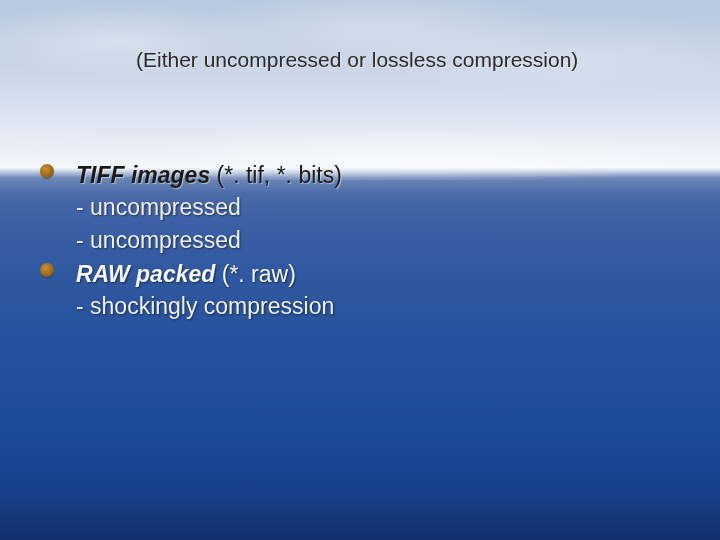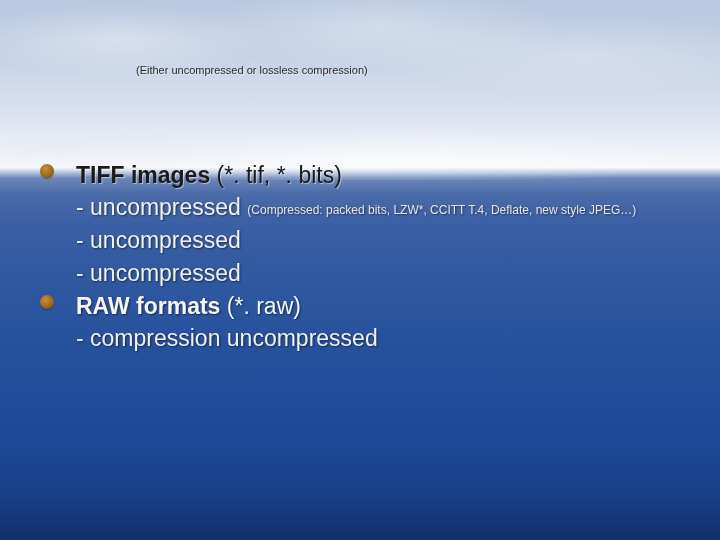--- a/index.html
+++ b/index.html
@@ -55,22 +55,22 @@
     font-size: 34px;
     line-height: 1.12;
     color: #1a1a1a;
     font-weight: normal;
     text-shadow: 1px 1px 2px rgba(255,255,255,0.4);
     white-space: nowrap;
   }
   .title .q  { font-family: Georgia, "Times New Roman", serif; }
   .title .web { font-size: 22px; }
   .subtitle {
-    margin-top: 20px;
-    font-size: 11px;
+    margin-top: 4px;
+    font-size: 21px;
     color: #2a2a2a;
     padding-left: 76px;
     text-shadow: 1px 1px 1px rgba(255,255,255,0.4);
   }
 
   .body {
     position: absolute;
     top: 160px;
     left: 40px;
     right: 40px;
@@ -89,21 +89,21 @@
     border-radius: 50%;
     background: radial-gradient(circle at 40% 35%, #c8903a 0%, #9e6a1a 55%, #6b430c 100%);
     box-shadow: 0 1px 1px rgba(0,0,0,0.3);
   }
   .heading {
     font-size: 23px;
     color: #f6f6f6;
     text-shadow: 1px 1px 2px rgba(0,0,0,0.5);
     line-height: 1.35;
   }
-  .heading .bold { font-weight: bold; }
+  .heading .bold { font-weight: bold; font-style: italic; }
   .sub {
     font-size: 23px;
     color: #f0f0f0;
     text-shadow: 1px 1px 2px rgba(0,0,0,0.5);
     padding-left: 36px;
     margin-top: 2px;
     margin-bottom: 4px;
     line-height: 1.25;
   }
   .sub .fine {
@@ -125,38 +125,34 @@
 
   <div class="body">
 
     <div class="item first">
       <span class="bullet"></span>
       <div class="heading">
         <span class="bold">TIFF images</span>
         <span>(*. tif, *. bits)</span>
       </div>
     </div>
-    <div class="sub">
-      <span>- uncompressed</span>
-      <span class="fine">(Compressed: packed bits, LZW*, CCITT T.4, Deflate, new style JPEG…)</span>
-    </div>
 
     <div class="sub">
       <span>- uncompressed</span>
     </div>
 
     <div class="sub">
       <span>- uncompressed</span>
     </div>
 
     <div class="item">
       <span class="bullet"></span>
       <div class="heading">
-        <span class="bold">RAW formats</span>
+        <span class="bold">RAW packed</span>
         <span>(*. raw)</span>
       </div>
     </div>
     <div class="sub">
-      <span>- compression uncompressed</span>
+      <span>- shockingly compression</span>
     </div>
 
   </div>
 </div>
 
 </body></html>

